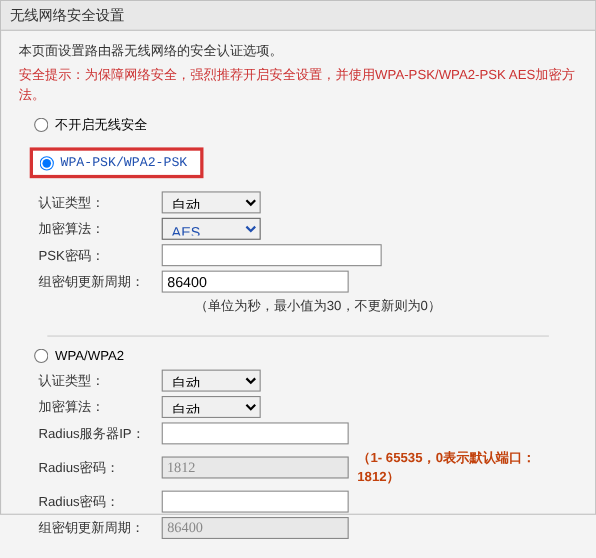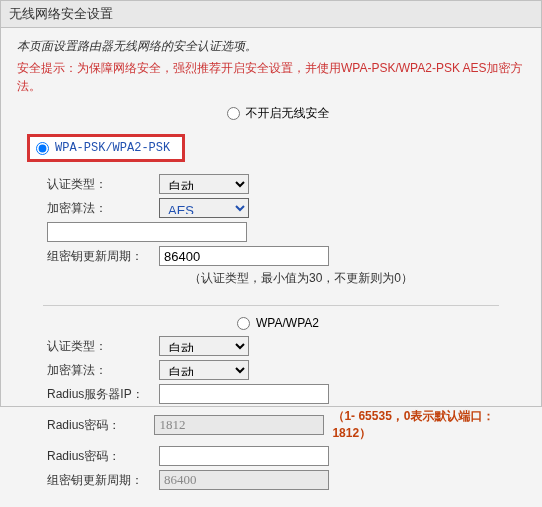--- a/index.html
+++ b/index.html
@@ -8,54 +8,53 @@
       font-size: 12px;
       background: #f4f4f4;
       width: 542px;
       height: 507px;
       overflow: hidden;
     }
     .window {
       background: #f4f4f4;
       border: 1px solid #c0c0c0;
       width: 542px;
-      height: 407px;
+      height: 468px;
     }
     .title-bar {
       background: #e8e8e8;
       border-bottom: 1px solid #c0c0c0;
       padding: 4px 8px;
       font-size: 13px;
       color: #333;
     }
     .content {
       padding: 10px 16px;
     }
-    .intro { color: #333; margin-bottom: 4px; font-style: italic; }
+    .intro { color: #333; margin-bottom: 4px; }
     .warning { color: #c33; margin-bottom: 10px; line-height: 1.5; }
     .radio-row {
       margin: 10px 0 6px 14px;
       display: flex;
       align-items: center;
-      justify-content: center;
     }
     .radio-row input[type=radio] {
       margin-right: 6px;
     }
     .highlight-box {
       border: 3px solid #d63333;
       display: inline-flex;
       align-items: center;
       padding: 4px 12px 4px 6px;
       margin: 6px 0 8px 10px;
       background: #fff;
     }
     .highlight-box input[type=radio]{margin-right:6px;}
     .highlight-box .lbl { color: #2050b0; font-family: "Courier New", monospace; }
-    .form-group { margin-left: 30px; }
+    .form-group { margin-left: 18px; }
     .form-row {
       display: flex;
       align-items: center;
       margin: 4px 0;
     }
     .form-row .label {
       width: 112px;
       color: #333;
     }
     .form-row select, .form-row input[type=text] {
@@ -111,27 +110,28 @@
     <div class="form-group">
       <div class="form-row">
         <span class="label">认证类型：</span>
         <select><option>自动</option></select>
       </div>
       <div class="form-row">
         <span class="label">加密算法：</span>
         <select class="blue"><option>AES</option></select>
       </div>
       <div class="form-row">
+        <span class="label">PSK密码：</span>
         <input type="text" class="wide" value="" style="">
       </div>
       <div class="form-row">
         <span class="label">组密钥更新周期：</span>
         <input type="text" value="86400" style="">
       </div>
-      <div class="hint">（认证类型，最小值为30，不更新则为0）</div>
+      <div class="hint">（单位为秒，最小值为30，不更新则为0）</div>
     </div>
 
     <hr class="sep">
 
     
     <div class="radio-row">
       <input type="radio" name="sec" style="">
       <span>WPA/WPA2</span>
     </div>
 

